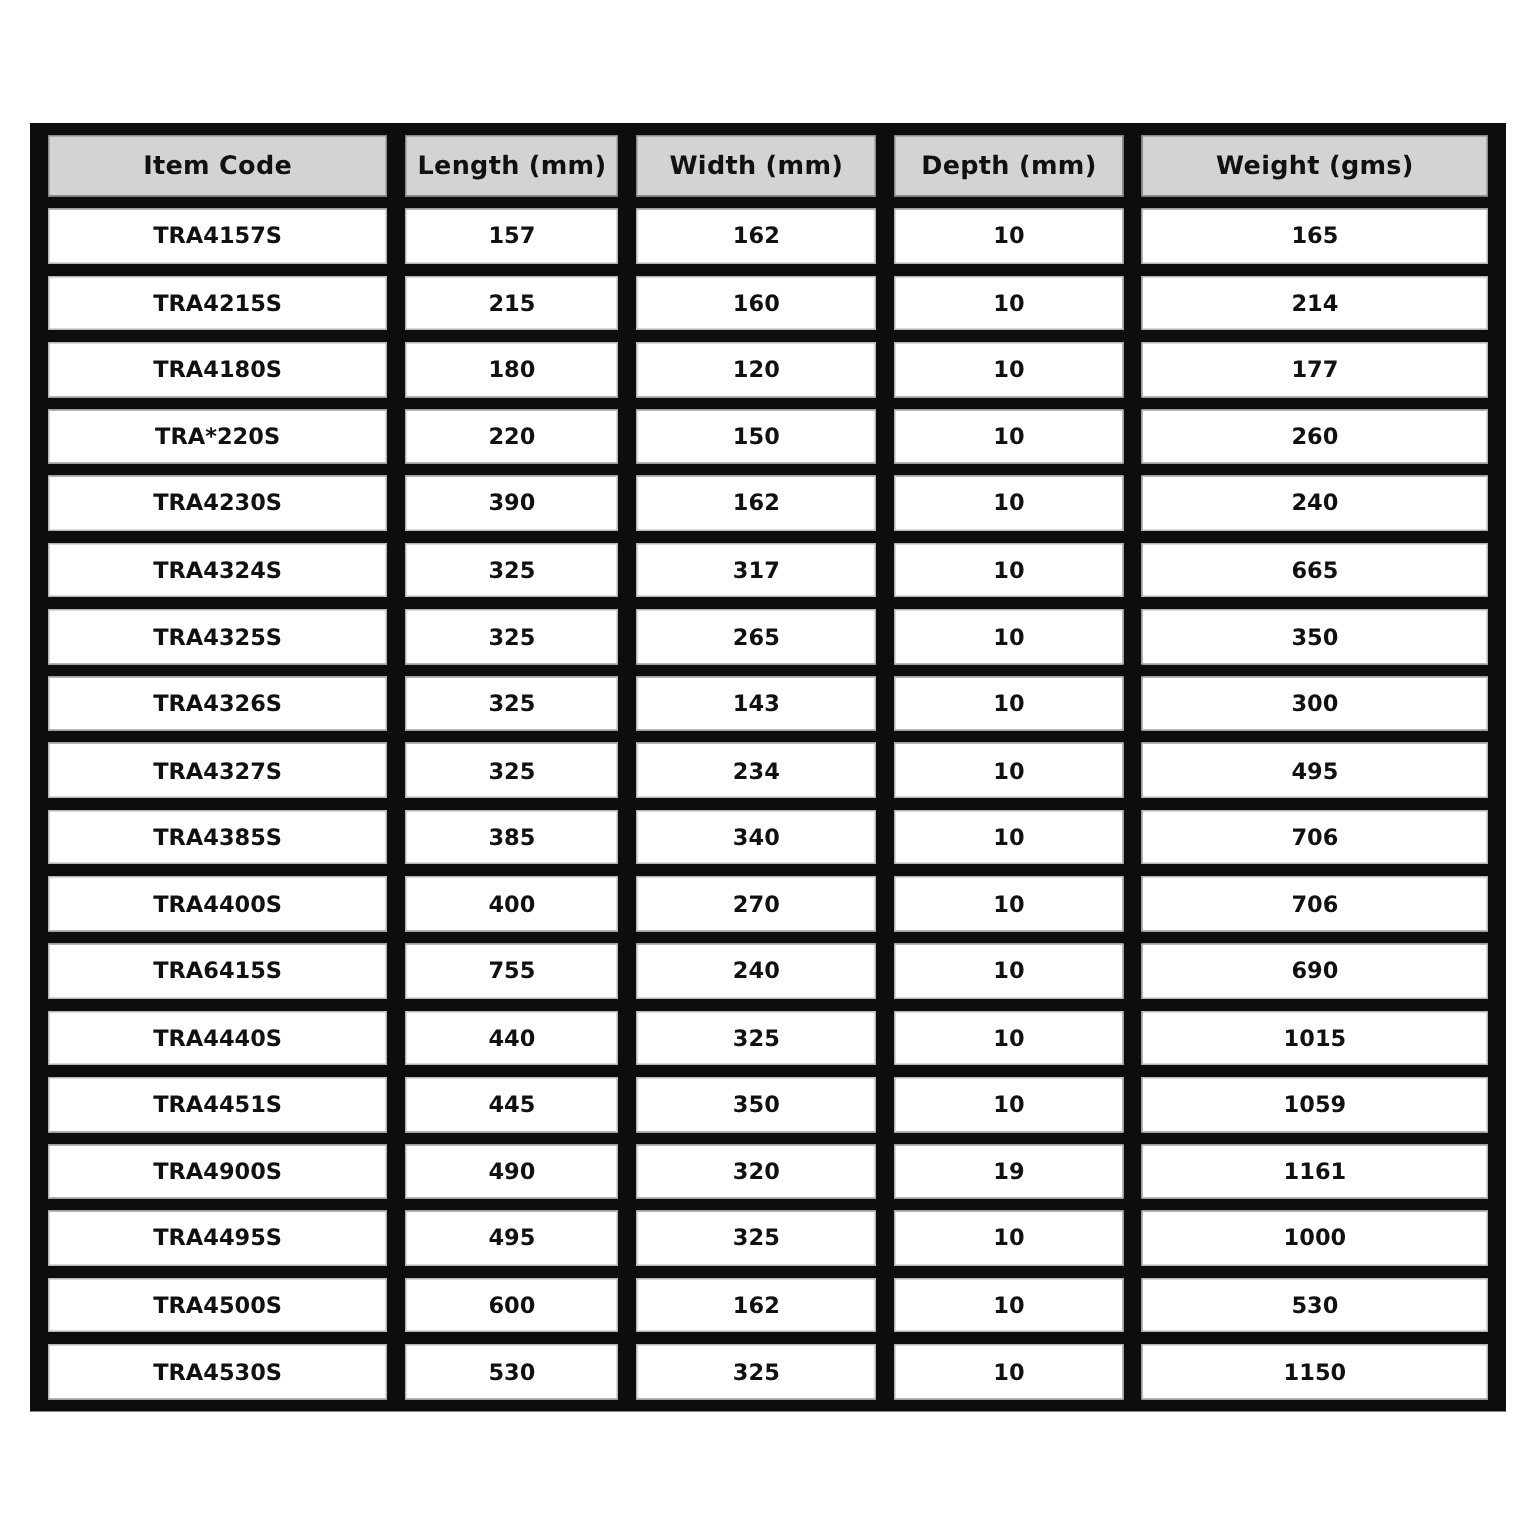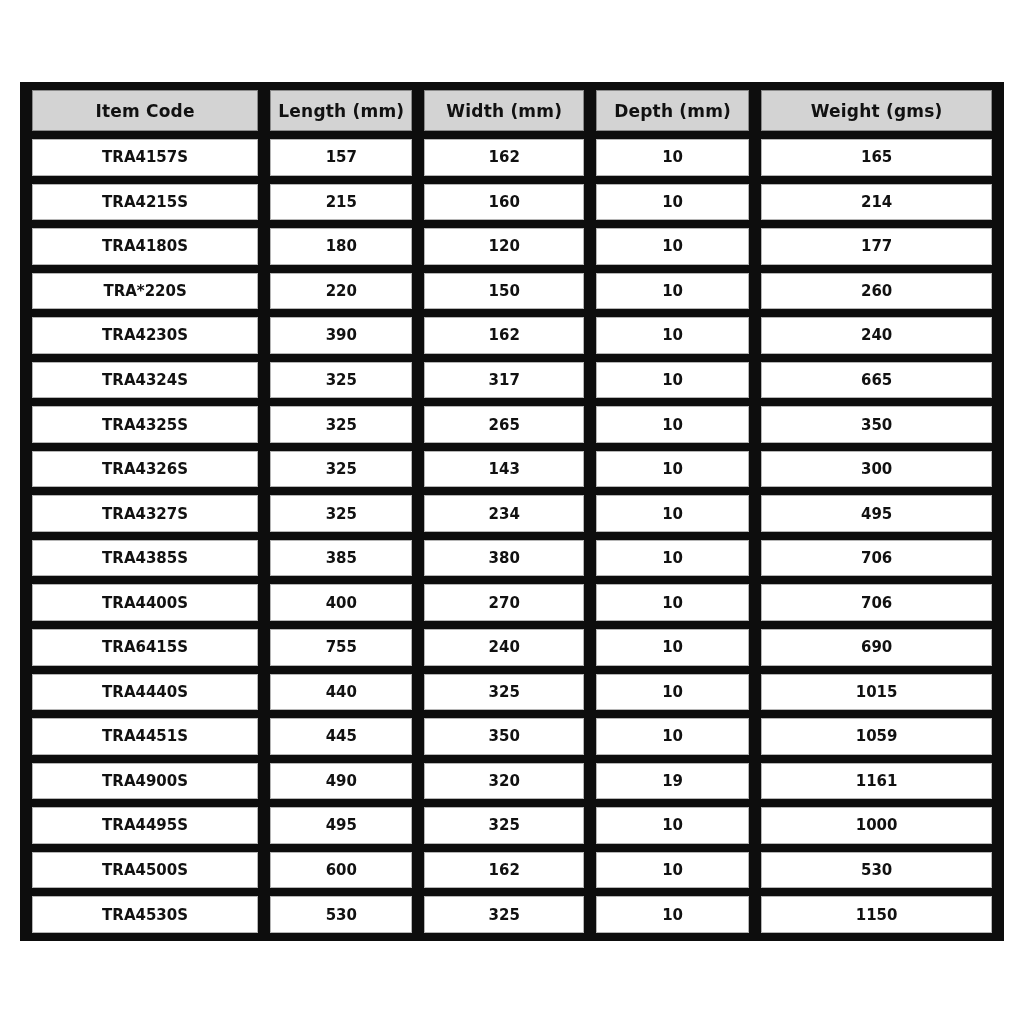--- a/index.html
+++ b/index.html
@@ -135,21 +135,21 @@
         <tr>
           <td>TRA4327S</td>
           <td>325</td>
           <td>234</td>
           <td>10</td>
           <td>495</td>
         </tr>
         <tr>
           <td>TRA4385S</td>
           <td>385</td>
-          <td>380</td>
+          <td>340</td>
           <td>10</td>
           <td>706</td>
         </tr>
         <tr>
           <td>TRA4400S</td>
           <td>400</td>
           <td>270</td>
           <td>10</td>
           <td>706</td>
         </tr>

